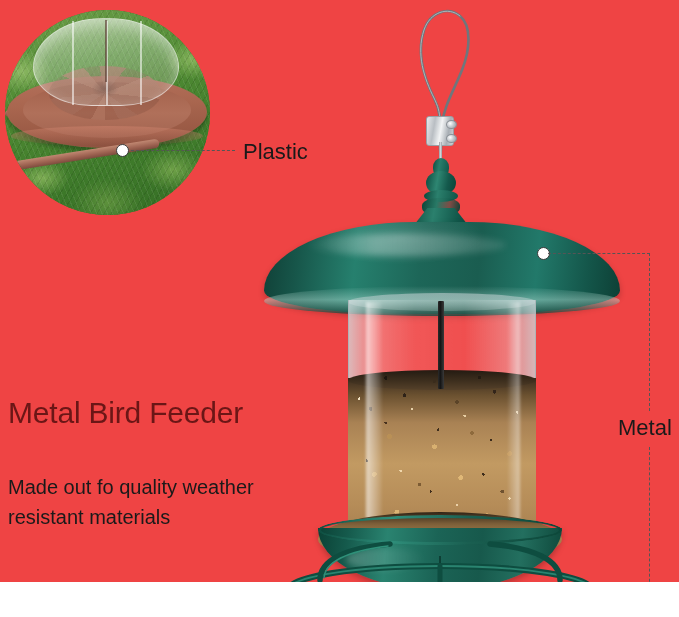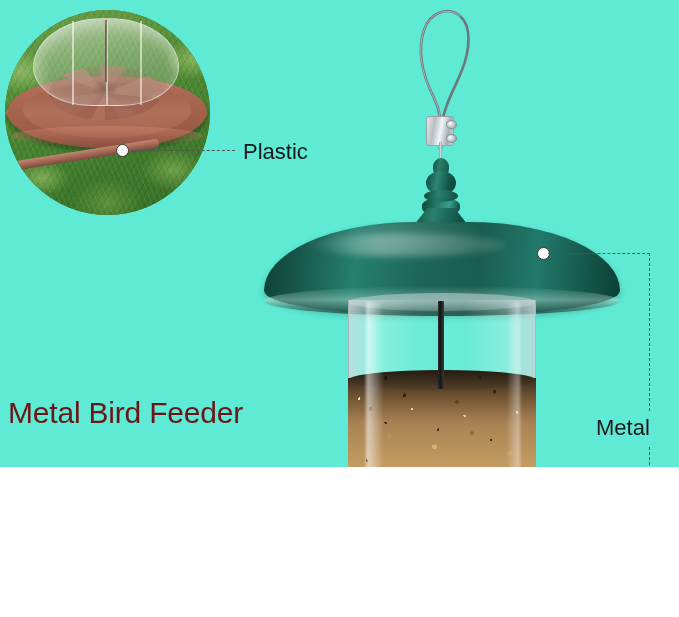--- a/index.html
+++ b/index.html
@@ -9,22 +9,22 @@
     background: #ffffff;
   }
   body {
     font-family: "Liberation Sans", sans-serif;
     -webkit-font-smoothing: antialiased;
   }
 
   #infographic {
     position: relative;
     width: 679px;
-    height: 467px;
-    background: #5eead4;
+    height: 582px;
+    background: #ef4444;
     overflow: hidden;
   }
 
   
   .headline {
     position: absolute;
     left: 8px;
     top: 396px;
     font-size: 30px;
     font-weight: normal;
@@ -43,21 +43,21 @@
   }
 
   
   .callout-label {
     position: absolute;
     font-size: 22px;
     color: #1a1a1a;
     white-space: nowrap;
   }
   .label-plastic { left: 243px; top: 139px; }
-  .label-metal   { left: 596px; top: 415px; }
+  .label-metal   { left: 618px; top: 415px; }
 
   
   .dash-h {
     position: absolute;
     height: 0;
     border-top: 1.5px dashed #555555;
   }
   .dash-v {
     position: absolute;
     width: 0;
@@ -634,14 +634,15 @@
 
   <div class="marker marker-roof"></div>
   <div class="marker marker-perch"></div>
   <div class="dash-h metal-top-h"></div>
   <div class="dash-h metal-bot-h"></div>
   <div class="dash-v metal-v-upper"></div>
   <div class="dash-v metal-v-lower"></div>
   <div class="callout-label label-metal">Metal</div>
 
   <div class="headline">Metal Bird Feeder</div>
+  <div class="subcopy">Made out fo quality weather resistant materials</div>
 
 </div>
 
 </body></html>

